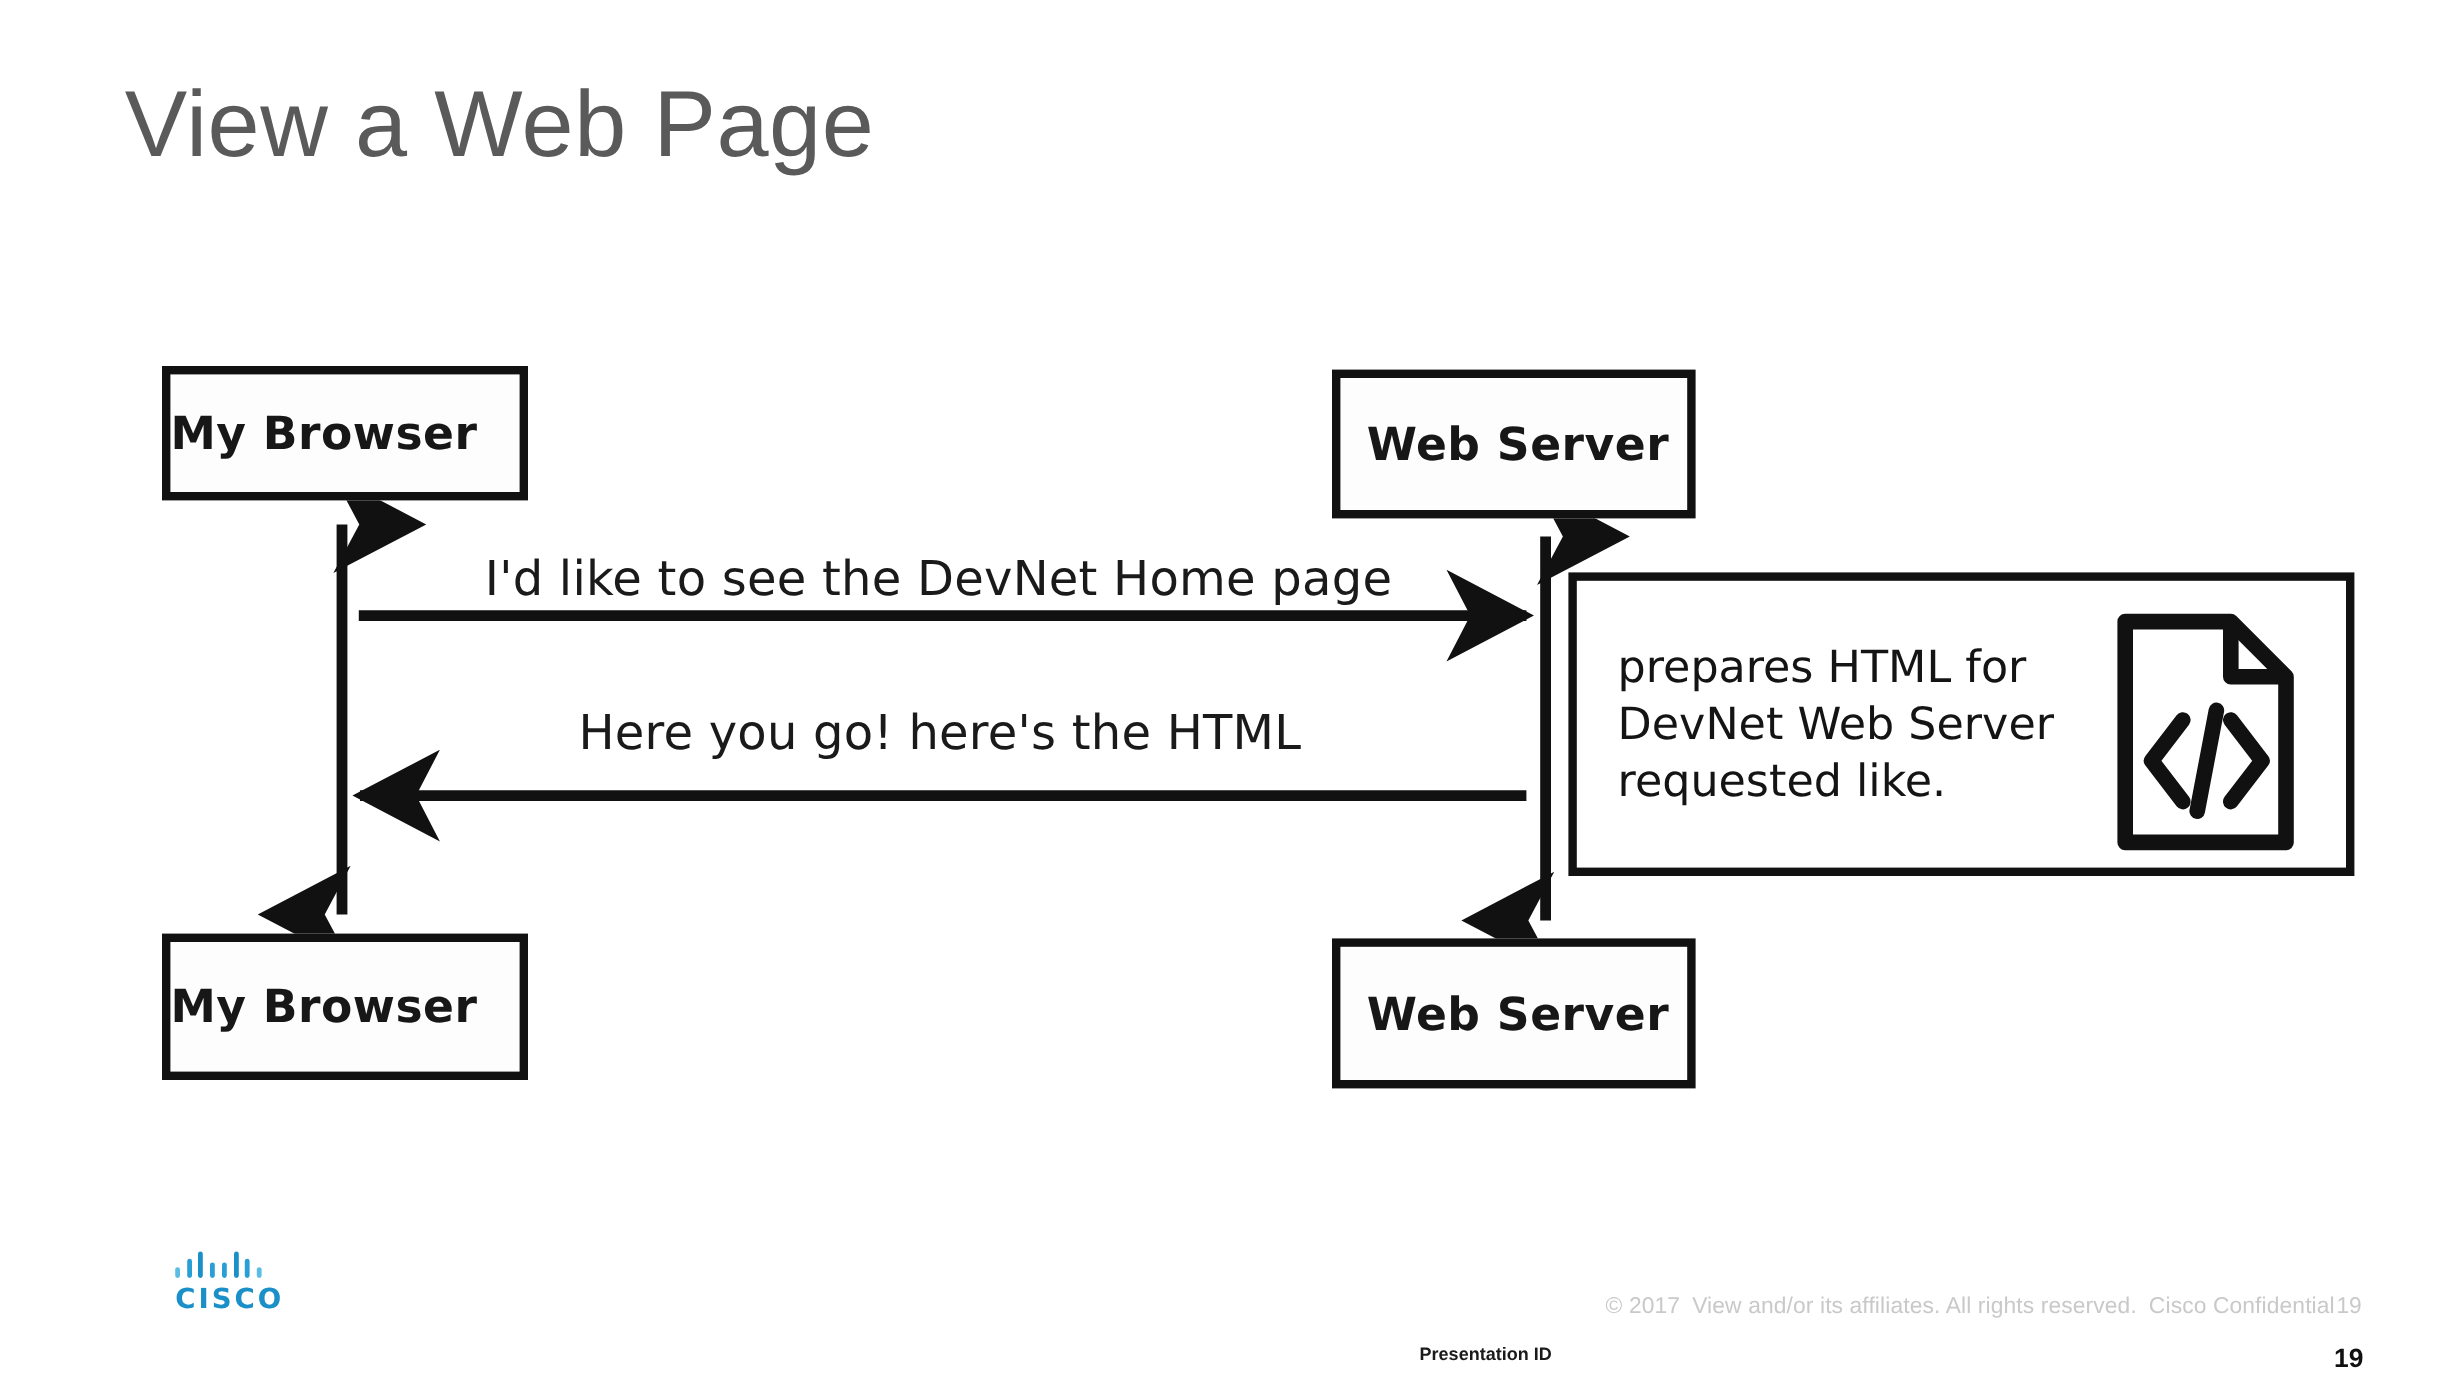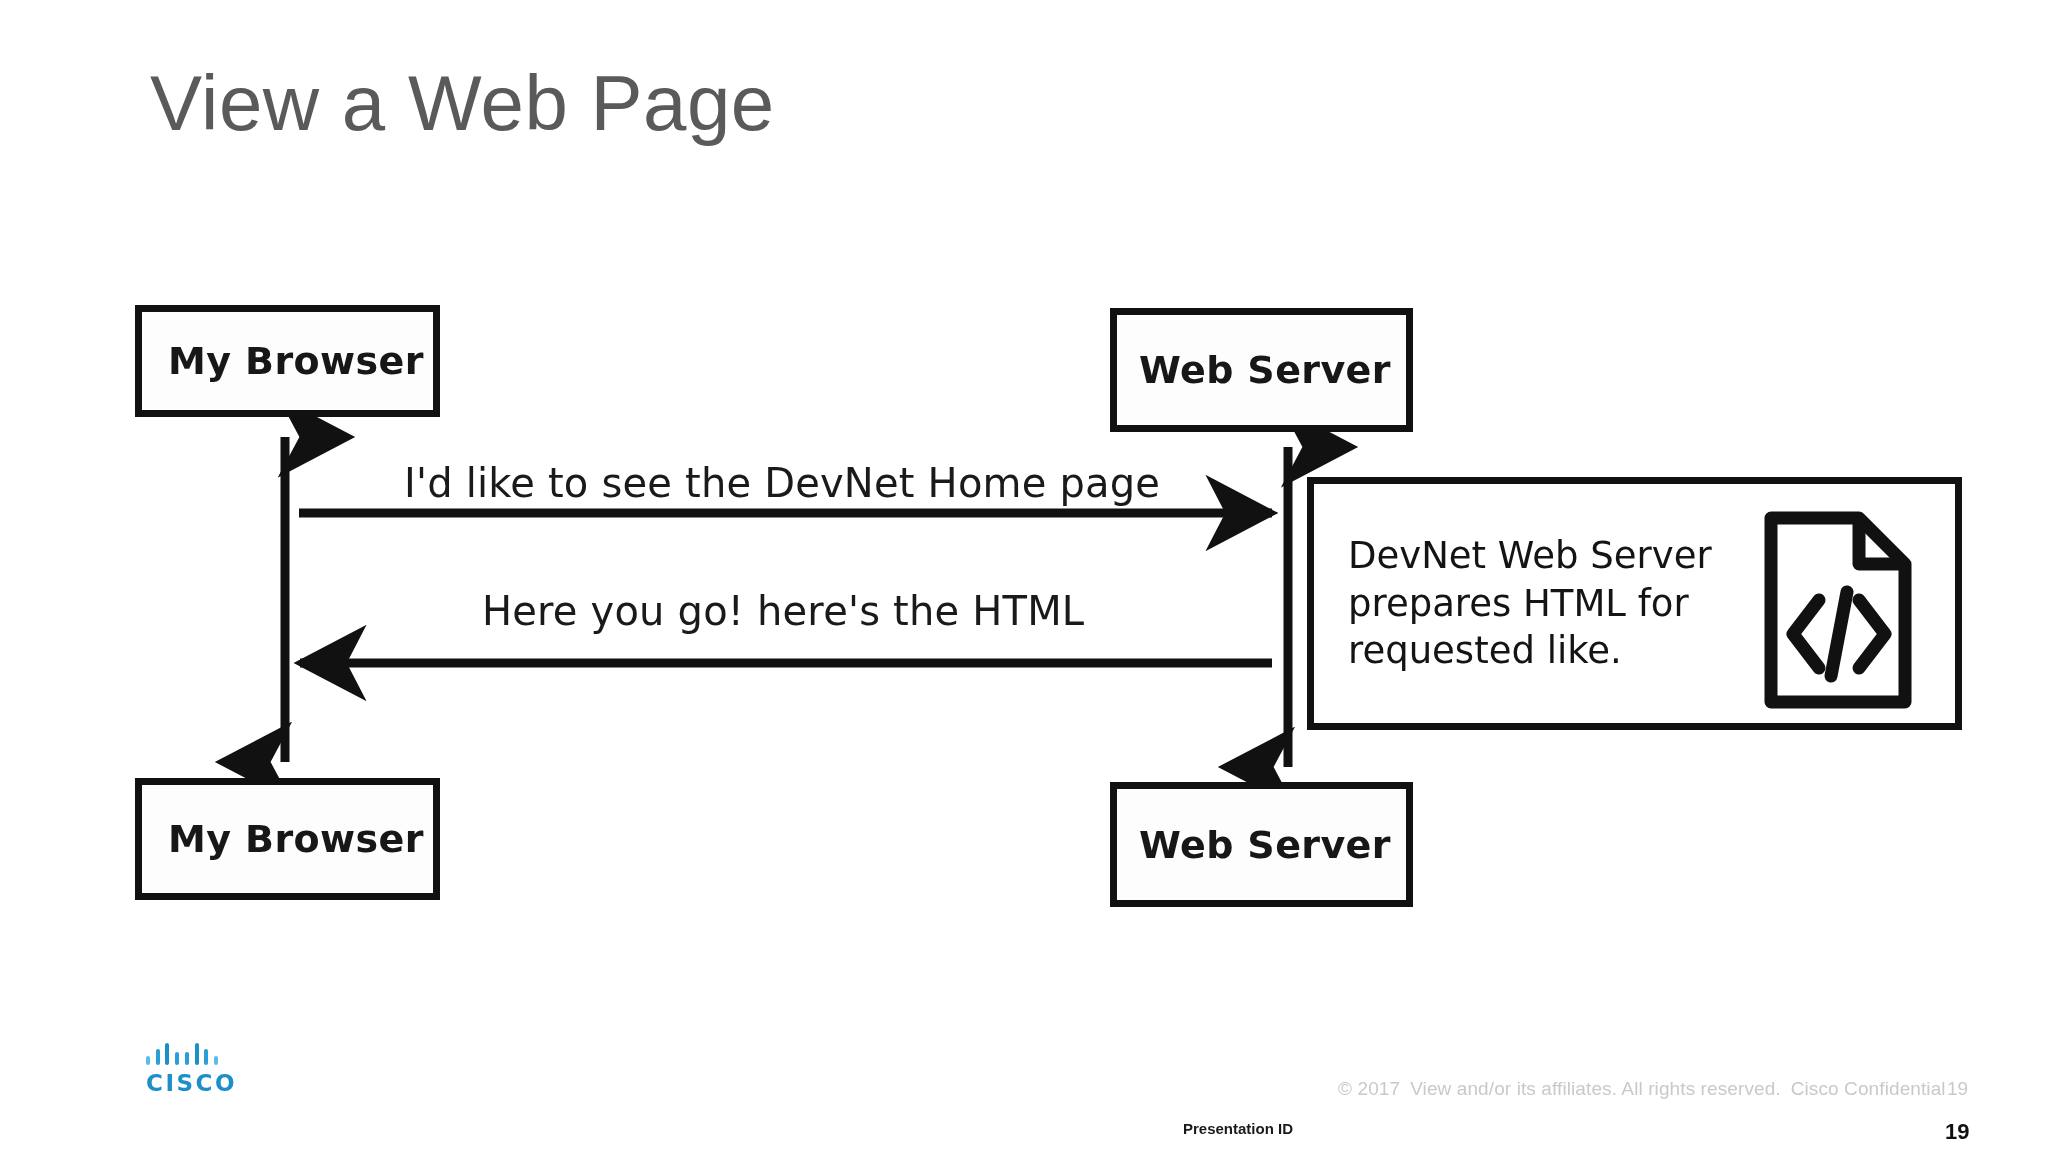--- a/index.html
+++ b/index.html
@@ -18,21 +18,20 @@
   
   .slide-title {
     position: absolute;
     left: 104px;
     top: 58px;
     font-size: 78px;
     font-weight: 400;
     color: #5a5a5a;
     letter-spacing: 0.5px;
     white-space: nowrap;
-    margin-left: 46px;
   }
 
   
   .diagram {
     position: absolute;
     left: 0;
     top: 0;
     width: 2048px;
     height: 1152px;
   }
@@ -47,21 +46,20 @@
     display: flex;
     align-items: center;
     justify-content: flex-start;
   }
   .node-box .node-label {
     font-family: "DejaVu Sans", sans-serif;
     font-size: 38px;
     font-weight: 600;
     color: #171717;
     letter-spacing: 0.4px;
-    padding-left: 26px;
     white-space: nowrap;
   }
 
   #box-browser-top   { left: 135px;  top: 305px; width: 305px; height: 112px; }
   #box-browser-bottom{ left: 135px;  top: 778px; width: 305px; height: 122px; }
   #box-server-top    { left: 1110px; top: 308px; width: 303px; height: 124px; }
   #box-server-bottom { left: 1110px; top: 782px; width: 303px; height: 125px; }
 
   #box-server-top .node-label,
   #box-server-bottom .node-label { padding-left: 22px; }
@@ -230,22 +228,22 @@
 <div class="node-box" id="box-server-bottom">
   <span class="node-label">Web Server</span>
 </div>
 
 <div class="msg-label" id="msg-request">I'd like to see the DevNet Home page</div>
 
 <div class="msg-label" id="msg-response">Here you go! here's the HTML</div>
 
 <div id="note-box">
   <div class="note-text">
+    <div>prepares HTML for</div>
     <div>DevNet Web Server</div>
-    <div>prepares HTML for</div>
     <div>requested like.</div>
   </div>
   <div class="note-icon">
     <svg width="150" height="200" viewBox="0 0 150 200" aria-hidden="true">
       <path d="M 8 8 L 96 8 L 142 54 L 142 192 L 8 192 Z" fill="#ffffff" stroke="#111111" stroke-width="13" stroke-linejoin="round"></path>
       <path d="M 96 8 L 96 54 L 142 54" fill="none" stroke="#111111" stroke-width="13" stroke-linejoin="round"></path>
       <path d="M 56 90 L 30 124 L 56 158" fill="none" stroke="#111111" stroke-width="13" stroke-linecap="round" stroke-linejoin="round"></path>
       <path d="M 96 90 L 122 124 L 96 158" fill="none" stroke="#111111" stroke-width="13" stroke-linecap="round" stroke-linejoin="round"></path>
       <line x1="84" y1="82" x2="68" y2="166" stroke="#111111" stroke-width="13" stroke-linecap="round"></line>
     </svg>

